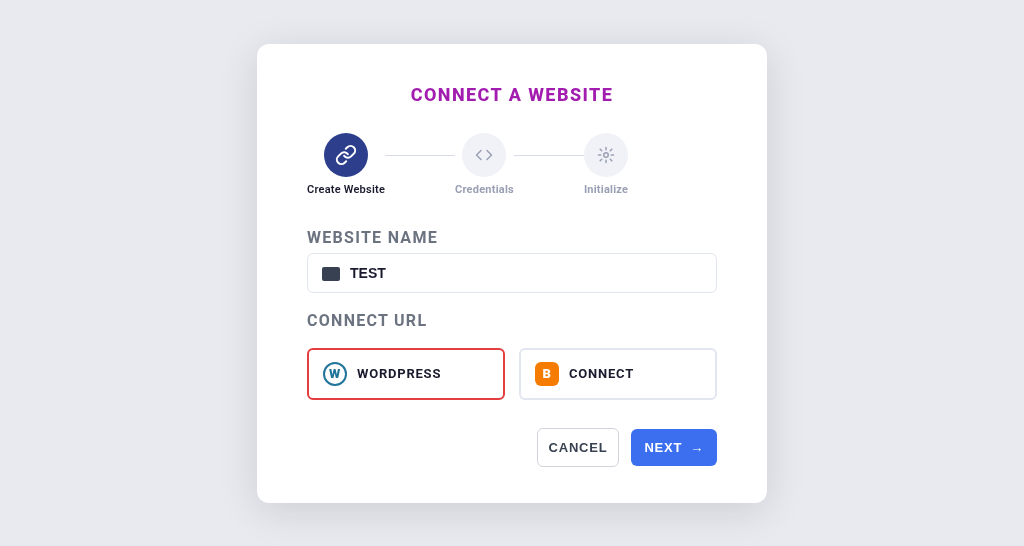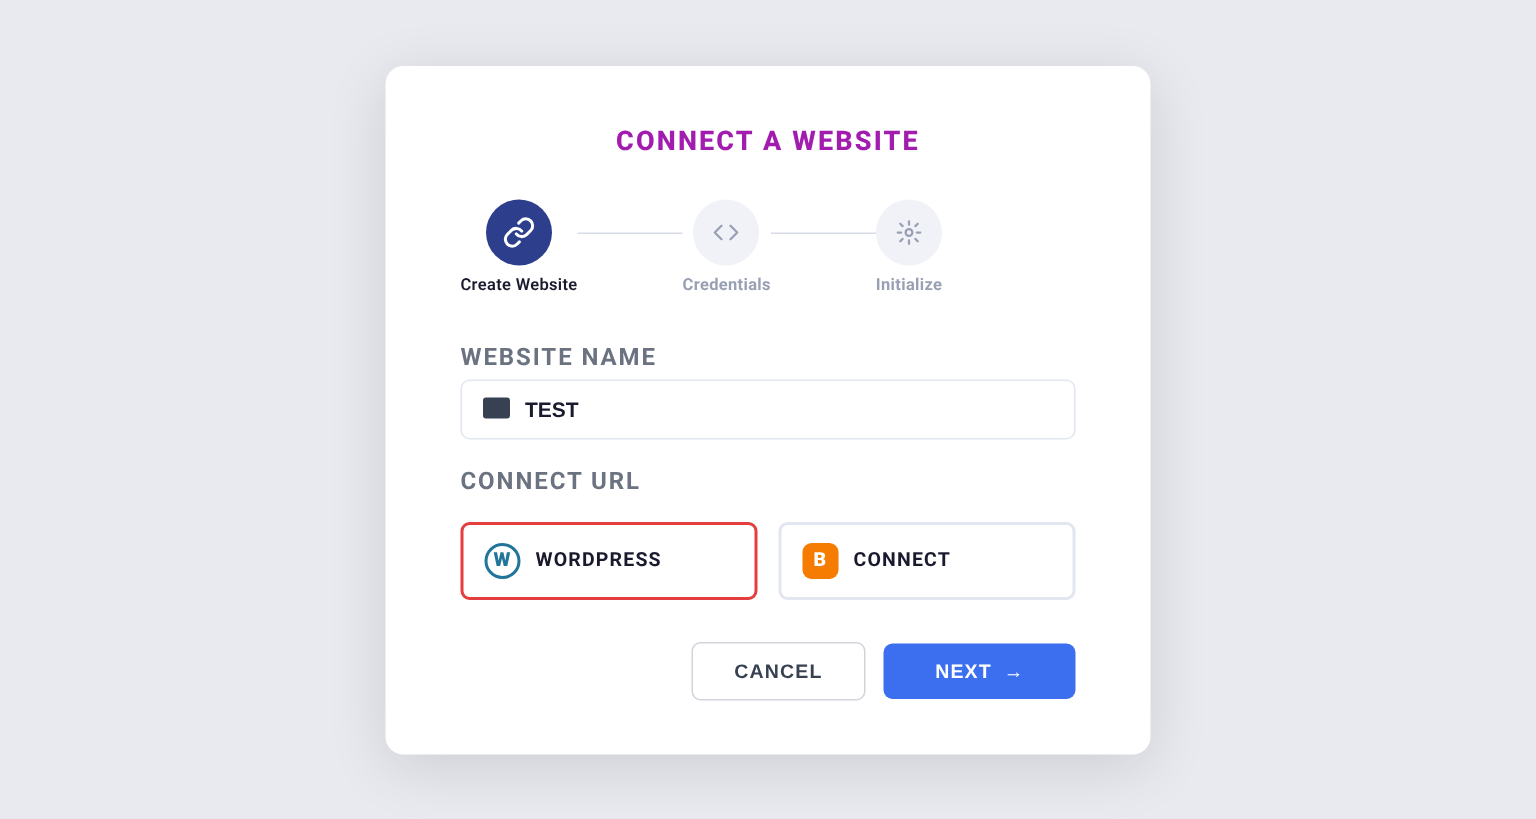--- a/index.html
+++ b/index.html
@@ -105,21 +105,21 @@
     }
 
     .field-input {
       width: 100%;
       border: 1.5px solid #e2e6f0;
       border-radius: 6px;
       padding: 11px 14px;
       font-size: 14px;
       color: #1a1a2e;
       display: flex;
-      align-items: flex-start;
+      align-items: flex-end;
       gap: 10px;
       background: #fff;
     }
 
     .field-input input {
       border: none;
       outline: none;
       font-size: 14px;
       font-weight: 600;
       color: #1a1a2e;
@@ -197,34 +197,34 @@
 
     
     .footer {
       display: flex;
       justify-content: flex-end;
       gap: 12px;
       align-items: center;
     }
 
     .btn-cancel {
-      padding: 11px 28px;
+      padding: 11px 11px;
       border: 1.5px solid #d1d5db;
       border-radius: 6px;
       background: #fff;
       font-size: 13px;
       font-weight: 700;
       letter-spacing: 0.06em;
       color: #374151;
       cursor: pointer;
       margin-left: 24px;
     }
 
     .btn-next {
-      padding: 11px 34px;
+      padding: 11px 13px;
       border: none;
       border-radius: 6px;
       background: #3b6fef;
       font-size: 13px;
       font-weight: 700;
       letter-spacing: 0.06em;
       color: #fff;
       cursor: pointer;
       display: flex;
       align-items: center;

